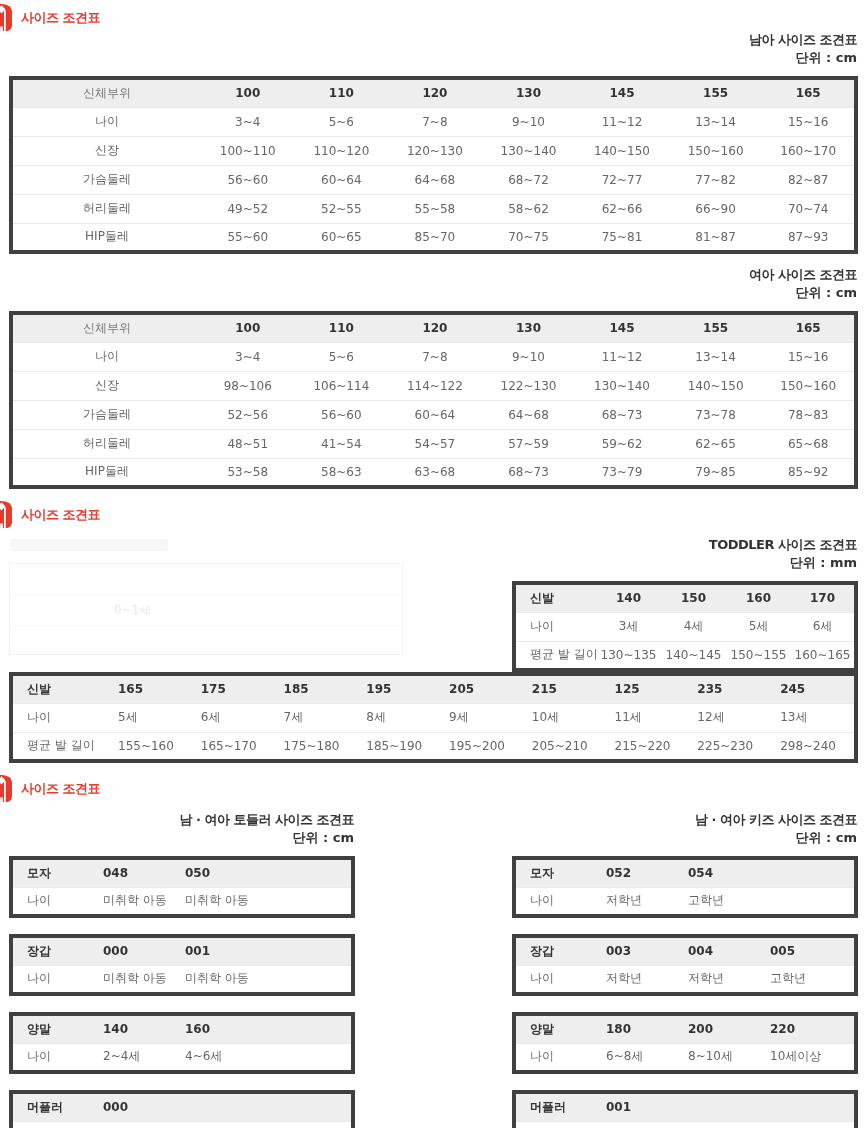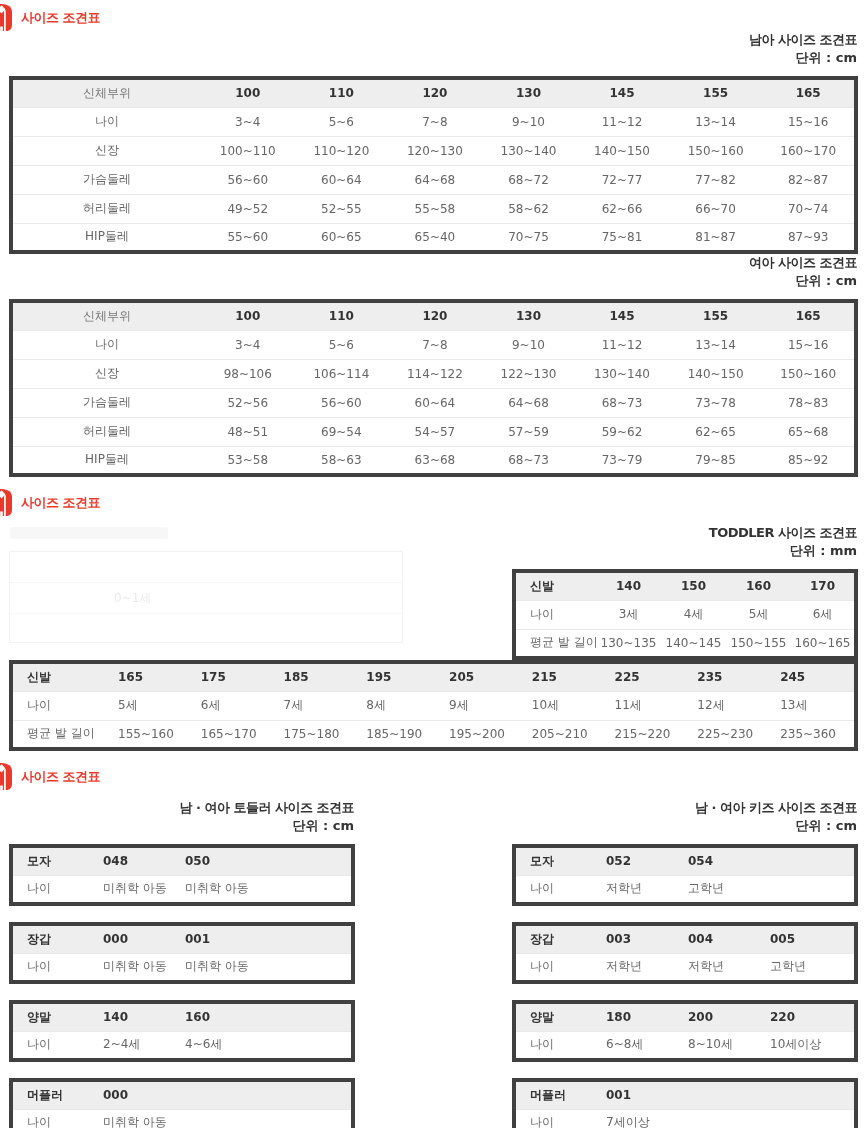--- a/index.html
+++ b/index.html
@@ -13,21 +13,21 @@
 
   
   .sec-head { display:flex; align-items:center; gap:8px; margin-left:-19px; margin-top:12px; }
   .sec-head.first { margin-top:4px; }
   .sec-title { color:#e8392a; font-size:13px; font-weight:bold; letter-spacing:-0.5px; }
   .jacket-icon { width:23px; height:27px; display:inline-block; }
 
   
   .sub-head { display:flex; justify-content:space-between; align-items:flex-end; margin:0 1px 9px 1px;flex-direction:column; }
   .sub-head.after-sec { margin-top:0; }
-  .mt12 { margin-top:0; }
+  .mt12 { margin-top:12px; }
   .sub-title { font-size:13px; font-weight:bold; color:#333; letter-spacing:-0.5px; }
   .unit { font-size:13px; font-weight:bold; color:#333; }
 
   
   .tbl { width:100%; border-collapse:collapse; table-layout:fixed; border:4px solid #404040; background:#fff; }
   .tbl th, .tbl td { height:29px; padding:0; font-size:12px; overflow:hidden; white-space:nowrap; }
   .tbl thead th { background:#eeeeee; color:#333; font-weight:bold; }
   .tbl tbody td { color:#666; border-top:1px solid #e9e9e9; }
 
   .big th, .big td { text-align:center; }
@@ -143,28 +143,28 @@
             <td>77~82</td>
             <td>82~87</td>
           </tr>
           <tr>
             <td class="lbl-cell">허리둘레</td>
             <td>49~52</td>
             <td>52~55</td>
             <td>55~58</td>
             <td>58~62</td>
             <td>62~66</td>
-            <td>66~70</td>
+            <td>66~90</td>
             <td>70~74</td>
           </tr>
           <tr>
             <td class="lbl-cell">HIP둘레</td>
             <td>55~60</td>
             <td>60~65</td>
-            <td>65~40</td>
+            <td>85~70</td>
             <td>70~75</td>
             <td>75~81</td>
             <td>81~87</td>
             <td>87~93</td>
           </tr>
         </tbody>
       </table>
     </div>
 
   <div class="sub-head mt12">
@@ -222,21 +222,21 @@
             <td>56~60</td>
             <td>60~64</td>
             <td>64~68</td>
             <td>68~73</td>
             <td>73~78</td>
             <td>78~83</td>
           </tr>
           <tr>
             <td class="lbl-cell">허리둘레</td>
             <td>48~51</td>
-            <td>69~54</td>
+            <td>41~54</td>
             <td>54~57</td>
             <td>57~59</td>
             <td>59~62</td>
             <td>62~65</td>
             <td>65~68</td>
           </tr>
           <tr>
             <td class="lbl-cell">HIP둘레</td>
             <td>53~58</td>
             <td>58~63</td>
@@ -332,21 +332,21 @@
         </colgroup>
         <thead>
           <tr>
             <th class="lbl lbl-cell">신발</th>
             <th class="">165</th>
             <th class="">175</th>
             <th class="">185</th>
             <th class="">195</th>
             <th class="">205</th>
             <th class="">215</th>
-            <th class="">225</th>
+            <th class="">125</th>
             <th class="">235</th>
             <th class="">245</th>
           </tr>
         </thead>
         <tbody>
           <tr>
             <td class="lbl-cell">나이</td>
             <td>5세</td>
             <td>6세</td>
             <td>7세</td>
@@ -360,21 +360,21 @@
           <tr>
             <td class="lbl-cell">평균 발 길이</td>
             <td>155~160</td>
             <td>165~170</td>
             <td>175~180</td>
             <td>185~190</td>
             <td>195~200</td>
             <td>205~210</td>
             <td>215~220</td>
             <td>225~230</td>
-            <td>235~360</td>
+            <td>298~240</td>
           </tr>
         </tbody>
       </table>
     </div>
 
   <div class="sec-head">
     <span class="jacket-icon">
       <svg width="23" height="27" viewBox="0 0 23 27">
         <path d="M11.5 0 C4.5 0 1 3.6 1 8.2 L1 20.5 C1 24.8 3.2 27 6.5 27 L16.5 27 C19.8 27 22 24.8 22 20.5 L22 8.2 C22 3.6 18.5 0 11.5 0 Z" fill="#e8392a"></path>
         <path d="M11.5 1.2 L7.6 5.2 L11.5 9.4 L15.4 5.2 Z" fill="#ffffff"></path>

